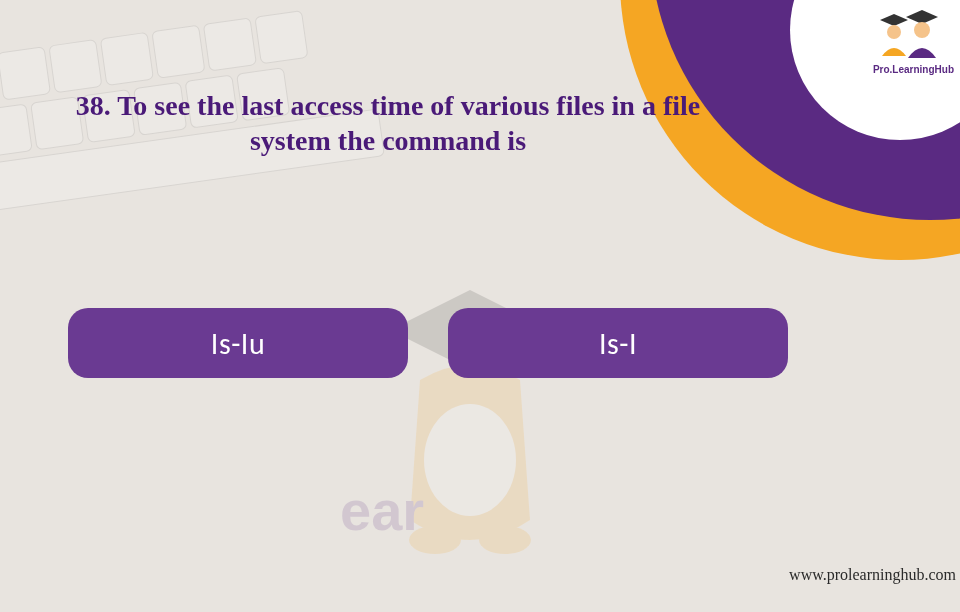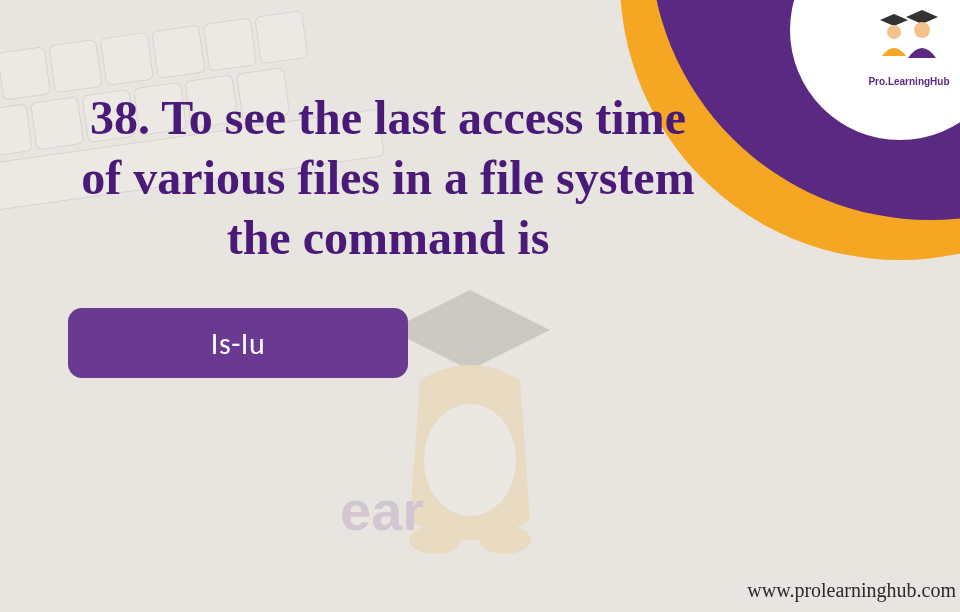--- a/index.html
+++ b/index.html
@@ -78,31 +78,32 @@
     top: 8px;
     width: 90px;
     text-align: center;
   }
   .logo svg { display: block; margin: 0 auto; }
   .logo-text {
     font-family: Arial, sans-serif;
     font-size: 10px;
     font-weight: bold;
     color: #5a2a82;
-    margin-top: 14px;
+    margin-top: 2px;
+    text-align: right;
   }
 
   
   .question {
     position: absolute;
     left: 68px;
     top: 88px;
     width: 640px;
     color: #4a1a78;
-    font-size: 48px;
+    font-size: 28px;
     line-height: 1.25;
     font-weight: 700;
     text-align: center;
     font-family: 'Times New Roman', Times, serif;
   }
 
   
   .answers {
     position: absolute;
     left: 68px;
@@ -110,37 +111,37 @@
     width: 720px;
     display: grid;
     grid-template-columns: 1fr 1fr;
     column-gap: 40px;
     row-gap: 44px;
   }
   .opt {
     background: #6a3a92;
     color: #ffffff;
     height: 70px;
-    border-radius: 14px;
+    border-radius: 20px;
     display: flex;
     align-items: center;
     justify-content: center;
     font-family: Calibri, Arial, sans-serif;
     font-size: 30px;
     letter-spacing: 0.5px;
     cursor: pointer;
     user-select: none;
   }
 
   .footer-url {
     position: absolute;
     right: 4px;
-    bottom: 10px;
+    bottom: 28px;
     font-family: 'Times New Roman', Times, serif;
-    font-size: 20px;
+    font-size: 16px;
     color: #2a2a2a;
   }
 </style>
 </head>
 <body>
 
 <div class="stage">
 
   <div class="bg-kb">
 
@@ -198,17 +199,20 @@
 
   <div class="question">
     <span>38.</span>
     <span>To see the last access time of various files in a file system the command is</span>
   </div>
 
   <div class="answers">
     <div class="opt">
       <span>Is-Iu</span>
     </div>
+    <div class="opt">
+      <span>Is-I</span>
+    </div>
   </div>
 
   <div class="footer-url">www.prolearninghub.com</div>
 
 </div>
 
 </body></html>

